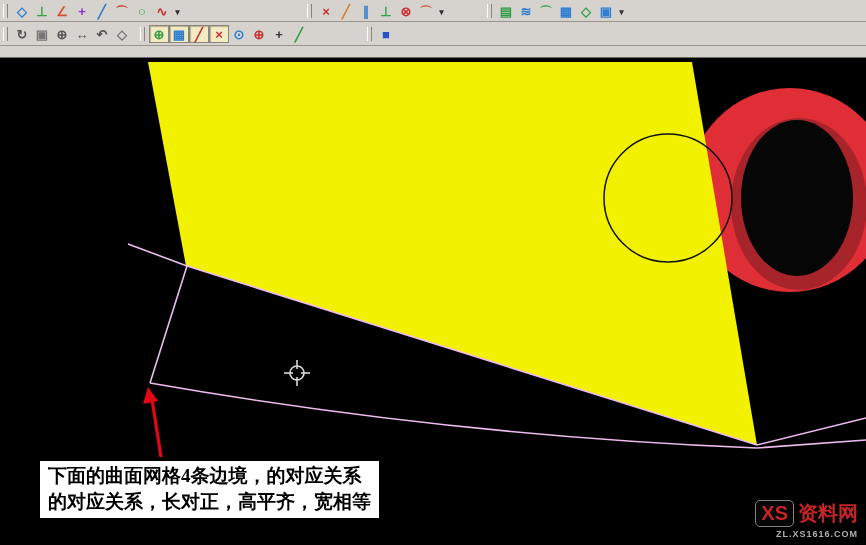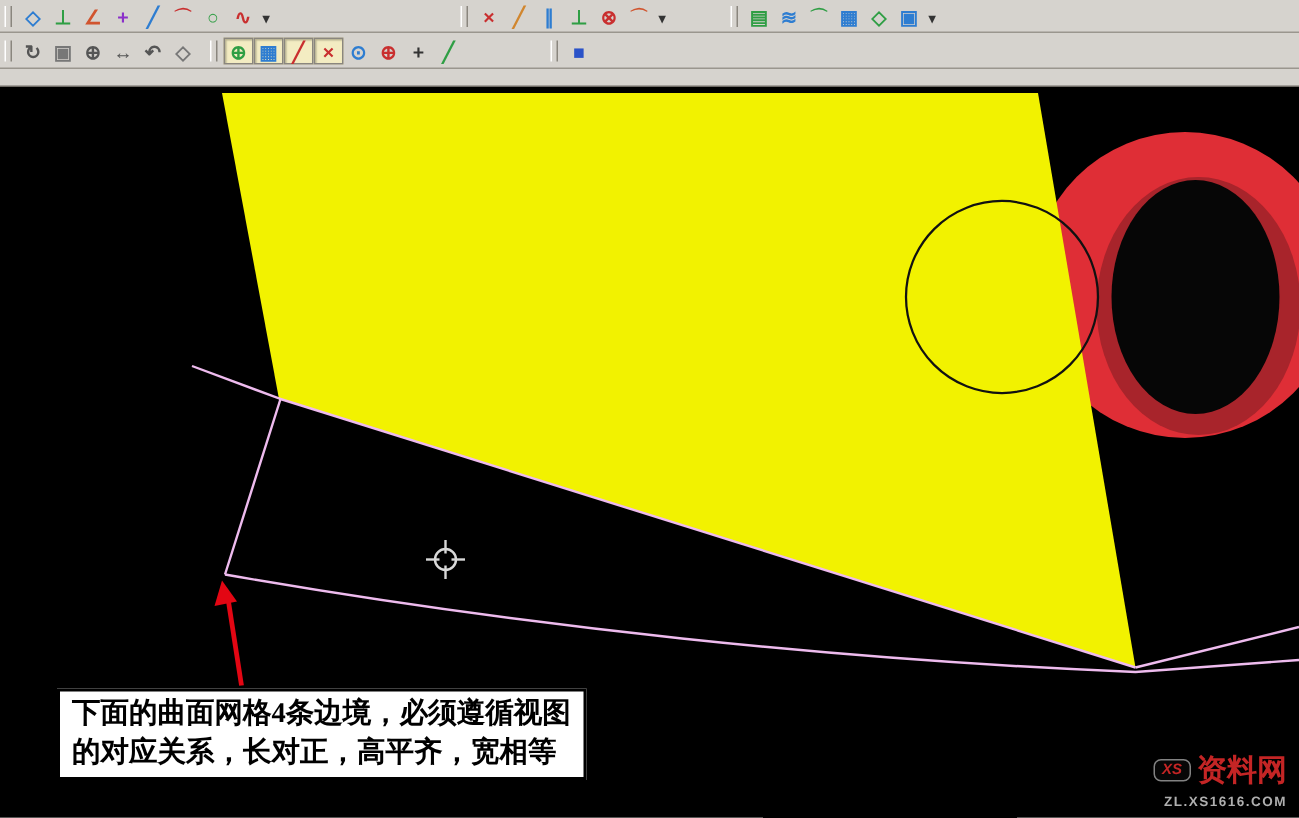--- a/index.html
+++ b/index.html
@@ -46,22 +46,22 @@
     font-weight:bold;font-size:19px;line-height:26px;color:#000;
     white-space:nowrap;
   }
   
   .watermark{
     position:absolute;right:8px;bottom:6px;text-align:right;opacity:.95;
   }
   .wm-top{display:flex;align-items:center;justify-content:flex-end;gap:4px;}
   .wm-logo{
     display:inline-block;border:1px solid #8a8a8a;border-radius:5px;
-    padding:1px 5px;color:#cf2727;font-style:italic;font-weight:bold;
-    font-size:10px;background:rgba(20,20,20,.4);
+    padding:1px 5px;color:#cf2727;font-weight:bold;
+    font-size:20px;background:rgba(20,20,20,.4);
   }
   .wm-name{
     color:#cf2727;font-weight:bold;font-size:20px;
     font-family:"Liberation Serif","DejaVu Serif",serif;
   }
   .wm-url{
     color:#b9b9b9;font-size:9px;letter-spacing:1px;margin-top:2px;
     font-family:"Liberation Sans",sans-serif;
     font-weight:bold;
   }
@@ -152,21 +152,21 @@
         <line x1="0" y1="4" x2="0" y2="13"></line>
         <line x1="-13" y1="0" x2="-4" y2="0"></line>
         <line x1="4" y1="0" x2="13" y2="0"></line>
       </g>
 
       <line x1="161" y1="399" x2="152" y2="341" stroke-width="3.2" stroke="#e30613"></line>
       <polygon points="148,329 143,346 158,343" fill="#e30613"></polygon>
     </svg>
 
     <div class="annotation">
-      <div>下面的曲面网格4条边境，必须遵循视图</div>
+      <div>下面的曲面网格4条边境，的对应关系</div>
       <div>的对应关系，长对正，高平齐，宽相等</div>
     </div>
 
     <div class="watermark">
       <div class="wm-top">
         <span class="wm-logo">XS</span>
         <span class="wm-name">资料网</span>
       </div>
       <div class="wm-url">ZL.XS1616.COM</div>
     </div>

